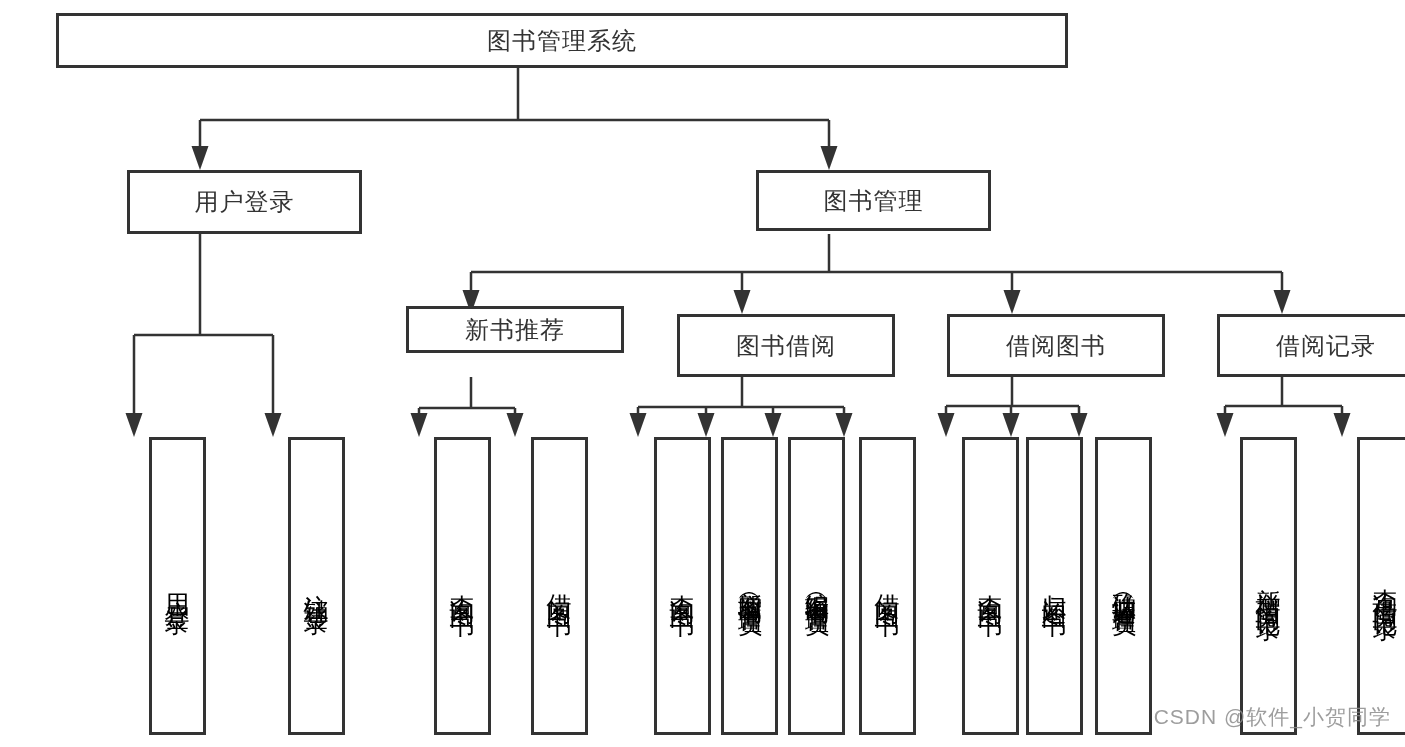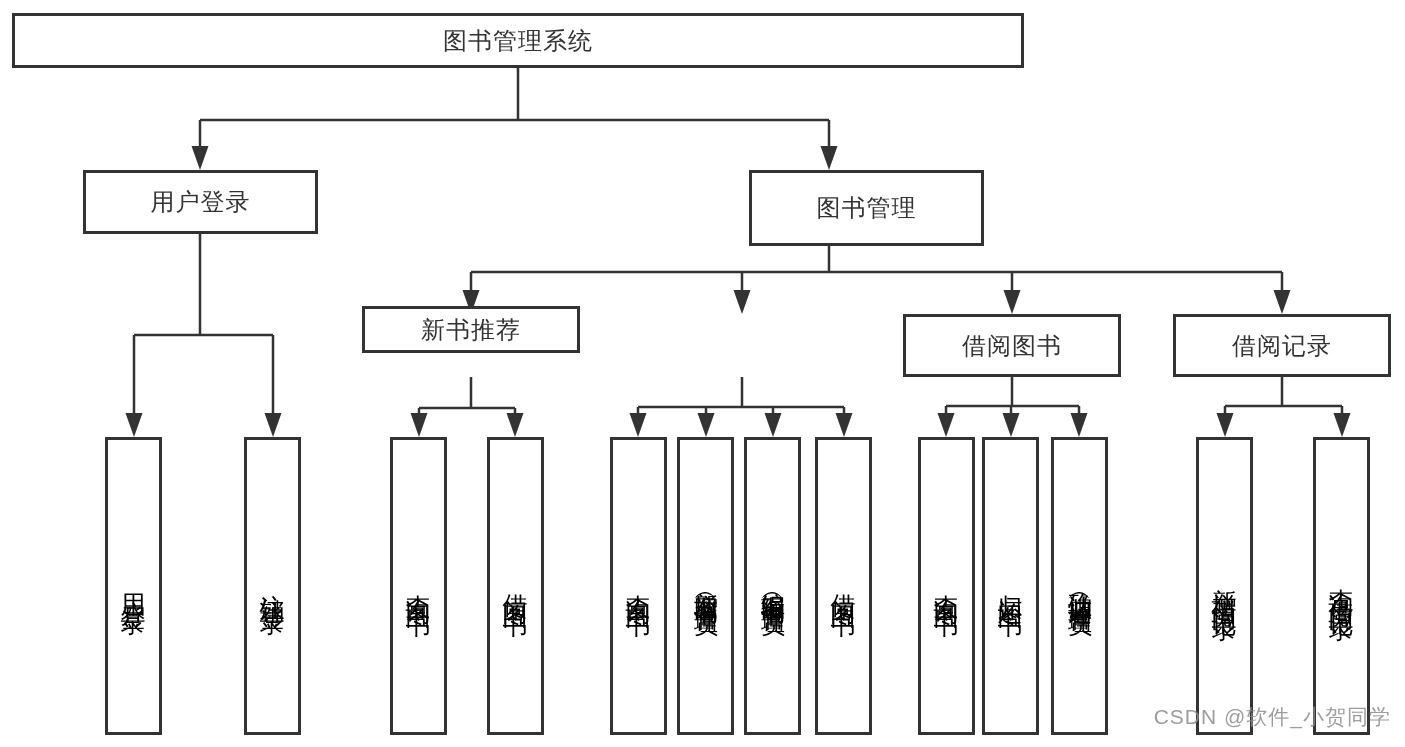--- a/index.html
+++ b/index.html
@@ -12,20 +12,21 @@
   }
   #connectors{position:absolute;left:0;top:0;width:1405px;height:747px;}
   .node{
     position:absolute;
     box-sizing:border-box;
     background:#ffffff;
     border:3px solid #333333;
     display:flex;
     align-items:center;
     justify-content:center;
+    margin-left:44px;
   }
   .lbl{
     color:#333333;
     font-size:24px;
     letter-spacing:1px;
     white-space:nowrap;
   }
   .vtext{
     writing-mode:vertical-rl;
     text-orientation:mixed;
@@ -94,26 +95,29 @@
     </g>
   </svg>
 
   <div class="node" style="left:12px;top:13px;width:1012px;height:55px">
     <span class="lbl">图书管理系统</span>
   </div>
 
   <div class="node" style="left:83px;top:170px;width:235px;height:64px">
     <span class="lbl">用户登录</span>
   </div>
-  <div class="node" style="left:749px;top:170px;width:235px;height:76px">
+  <div class="node" style="left:712px;top:170px;width:235px;height:61px">
     <span class="lbl">图书管理</span>
   </div>
 
   <div class="node" style="left:362px;top:306px;width:218px;height:47px">
     <span class="lbl">新书推荐</span>
+  </div>
+  <div class="node" style="left:633px;top:314px;width:218px;height:63px">
+    <span class="lbl">图书借阅</span>
   </div>
   <div class="node" style="left:903px;top:314px;width:218px;height:63px">
     <span class="lbl">借阅图书</span>
   </div>
   <div class="node" style="left:1173px;top:314px;width:218px;height:63px">
     <span class="lbl">借阅记录</span>
   </div>
 
   <div class="node" style="left:105px;top:437px;width:57px;height:298px">
     <span class="vtext">用户登录</span>

